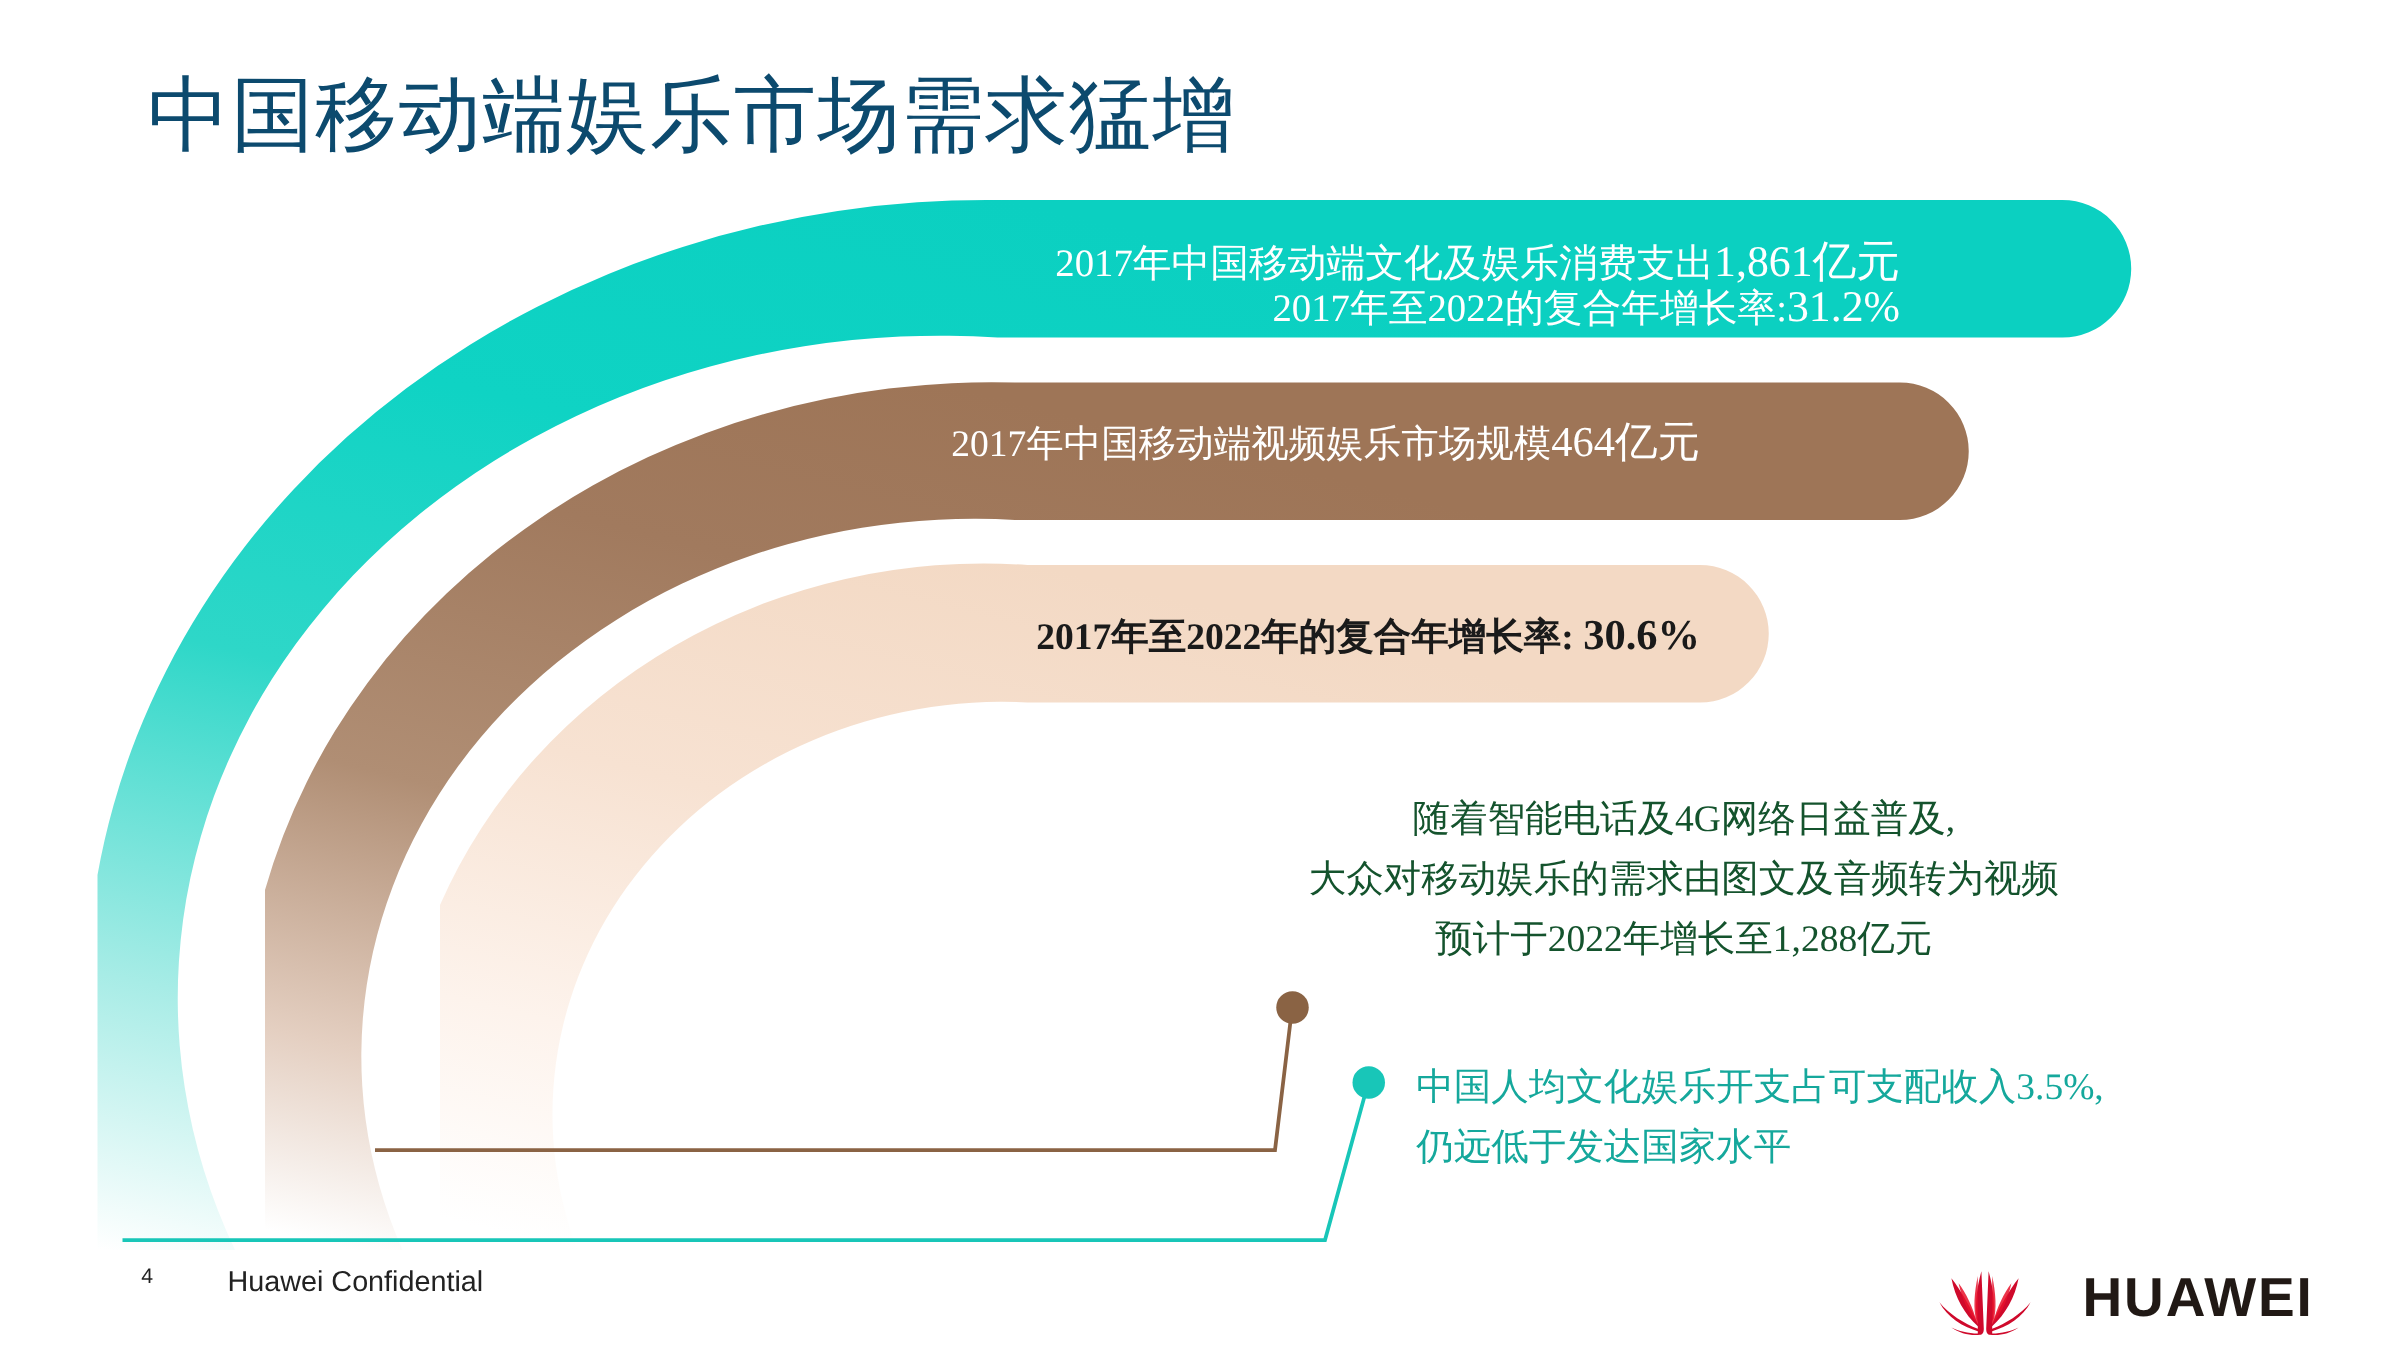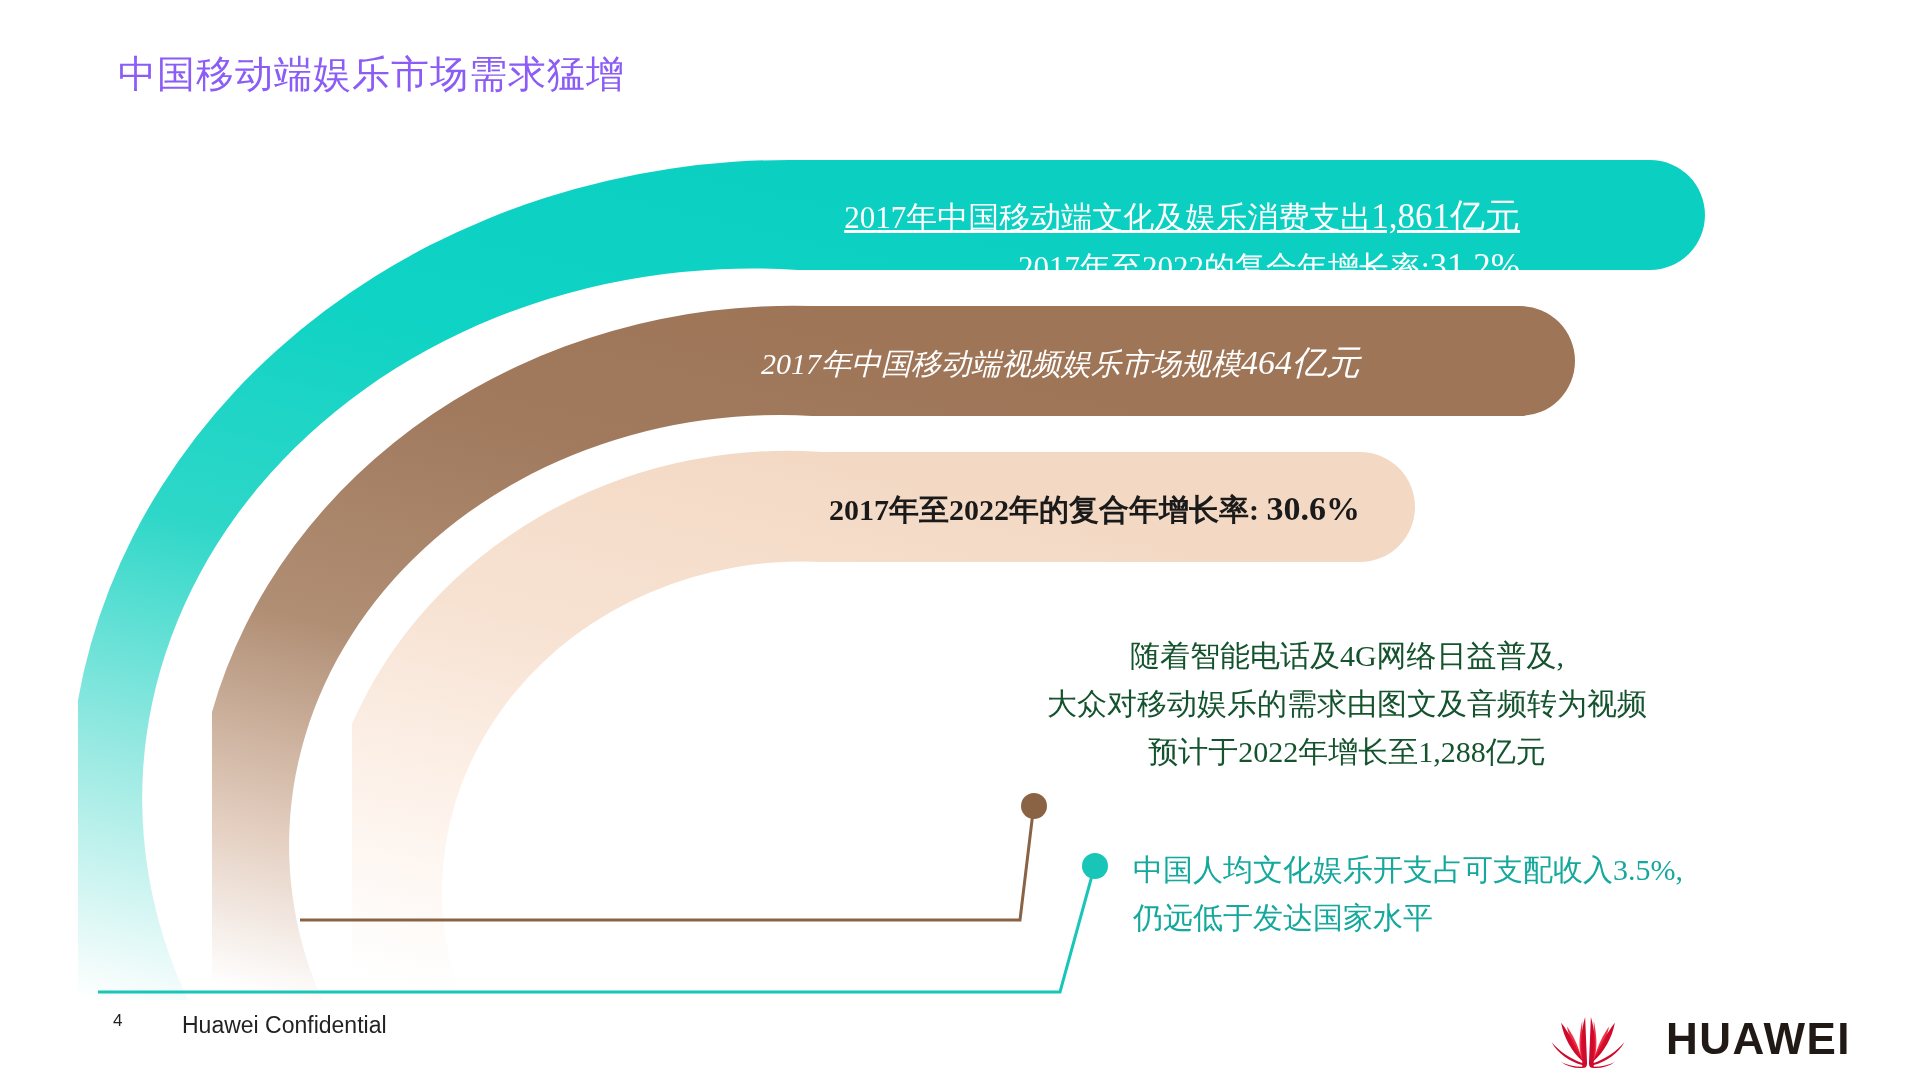--- a/index.html
+++ b/index.html
@@ -4,39 +4,39 @@
 <style>
   html,body{margin:0;padding:0;background:#ffffff;}
   body{width:1919px;height:1079px;overflow:hidden;position:relative;
        font-family:"Liberation Sans",sans-serif;}
 
   .slide{position:absolute;inset:0;background:#fff;overflow:hidden;}
 
   
   .title{
     position:absolute;left:118px;top:52px;
-    font-size:38px;line-height:1.2;color:#8b5cf6;
+    font-size:66px;line-height:1.2;color:#0c4a6e;
     font-family:"Liberation Sans",sans-serif;
     letter-spacing:1px;font-weight:400;white-space:nowrap;
   }
 
   
   .arcs{position:absolute;left:0;top:0;width:1919px;height:1079px;}
 
   
   .band-text{position:absolute;text-align:right;white-space:nowrap;
              font-family:"Liberation Serif",serif;}
   .band-text .ln{display:block;}
 
   .band1{left:760px;top:192px;width:760px;color:#ffffff;}
-  .band1 .ln{font-size:31px;line-height:49px;text-decoration:underline;}
+  .band1 .ln{font-size:31px;line-height:35px;}
   .band1 .num{font-size:35px;}
 
   .band2{left:620px;top:338px;width:740px;color:#ffffff;}
-  .band2 .ln{font-size:30px;line-height:49px;font-style:italic;}
+  .band2 .ln{font-size:30px;line-height:34px;}
   .band2 .num{font-size:34px;}
 
   .band3{left:560px;top:484px;width:800px;color:#1a1a1a;}
   .band3 .ln{font-size:30px;line-height:49px;}
   .band3 .num{font-size:34px;font-weight:700;}
   .band3 .b{font-weight:700;}
 
   
   .callout-brown{
     position:absolute;left:1027px;top:632px;width:640px;

